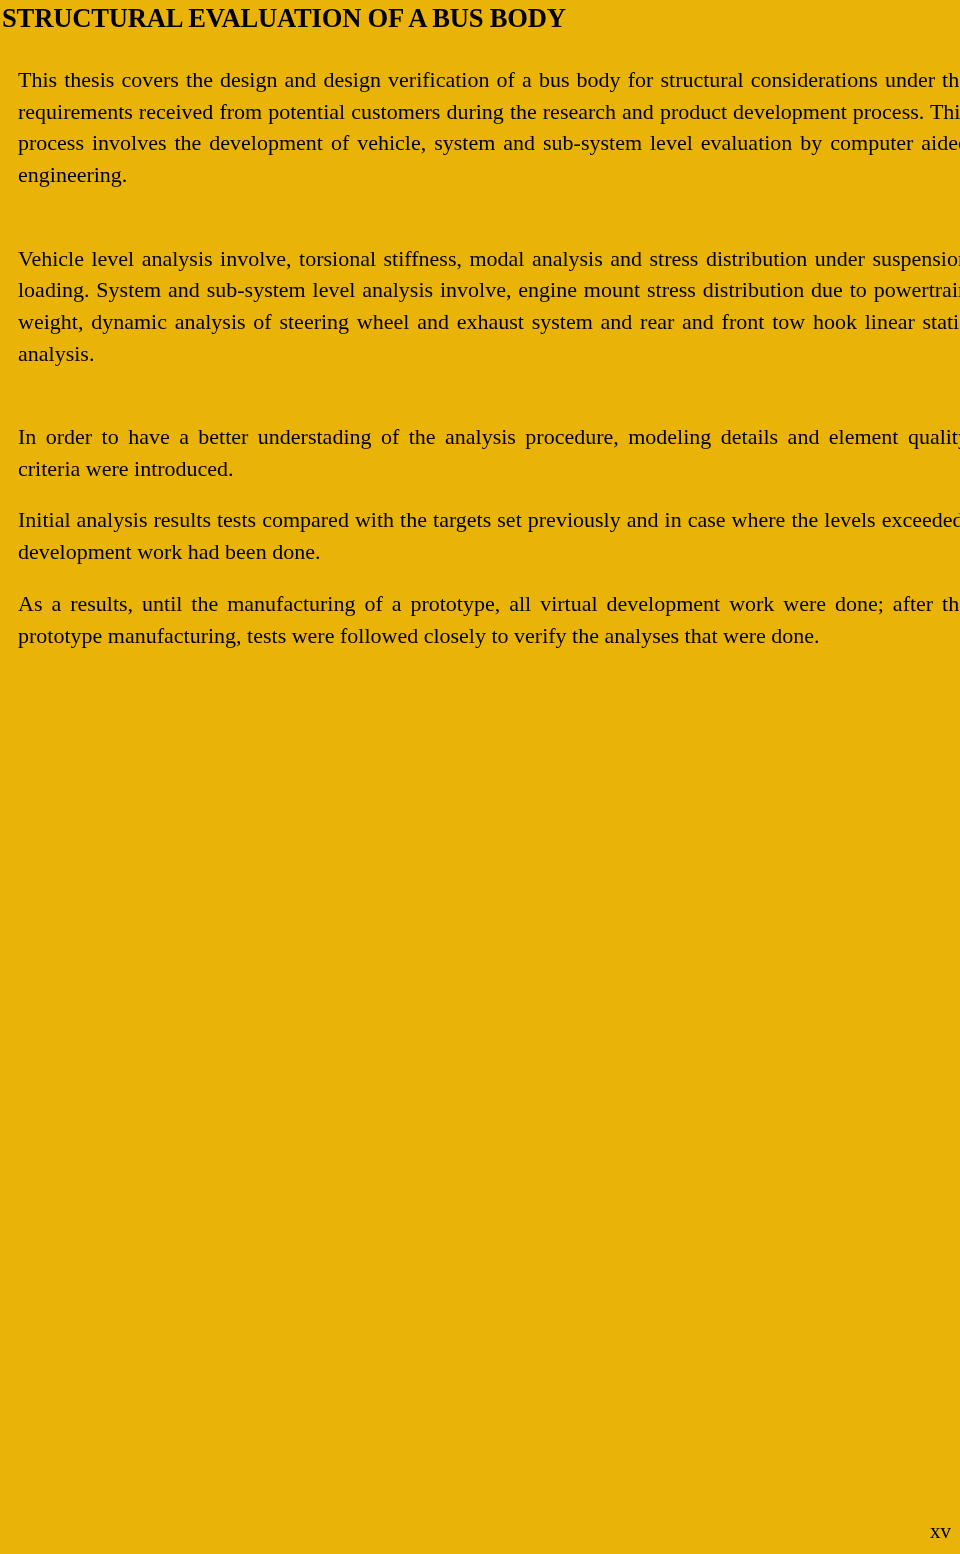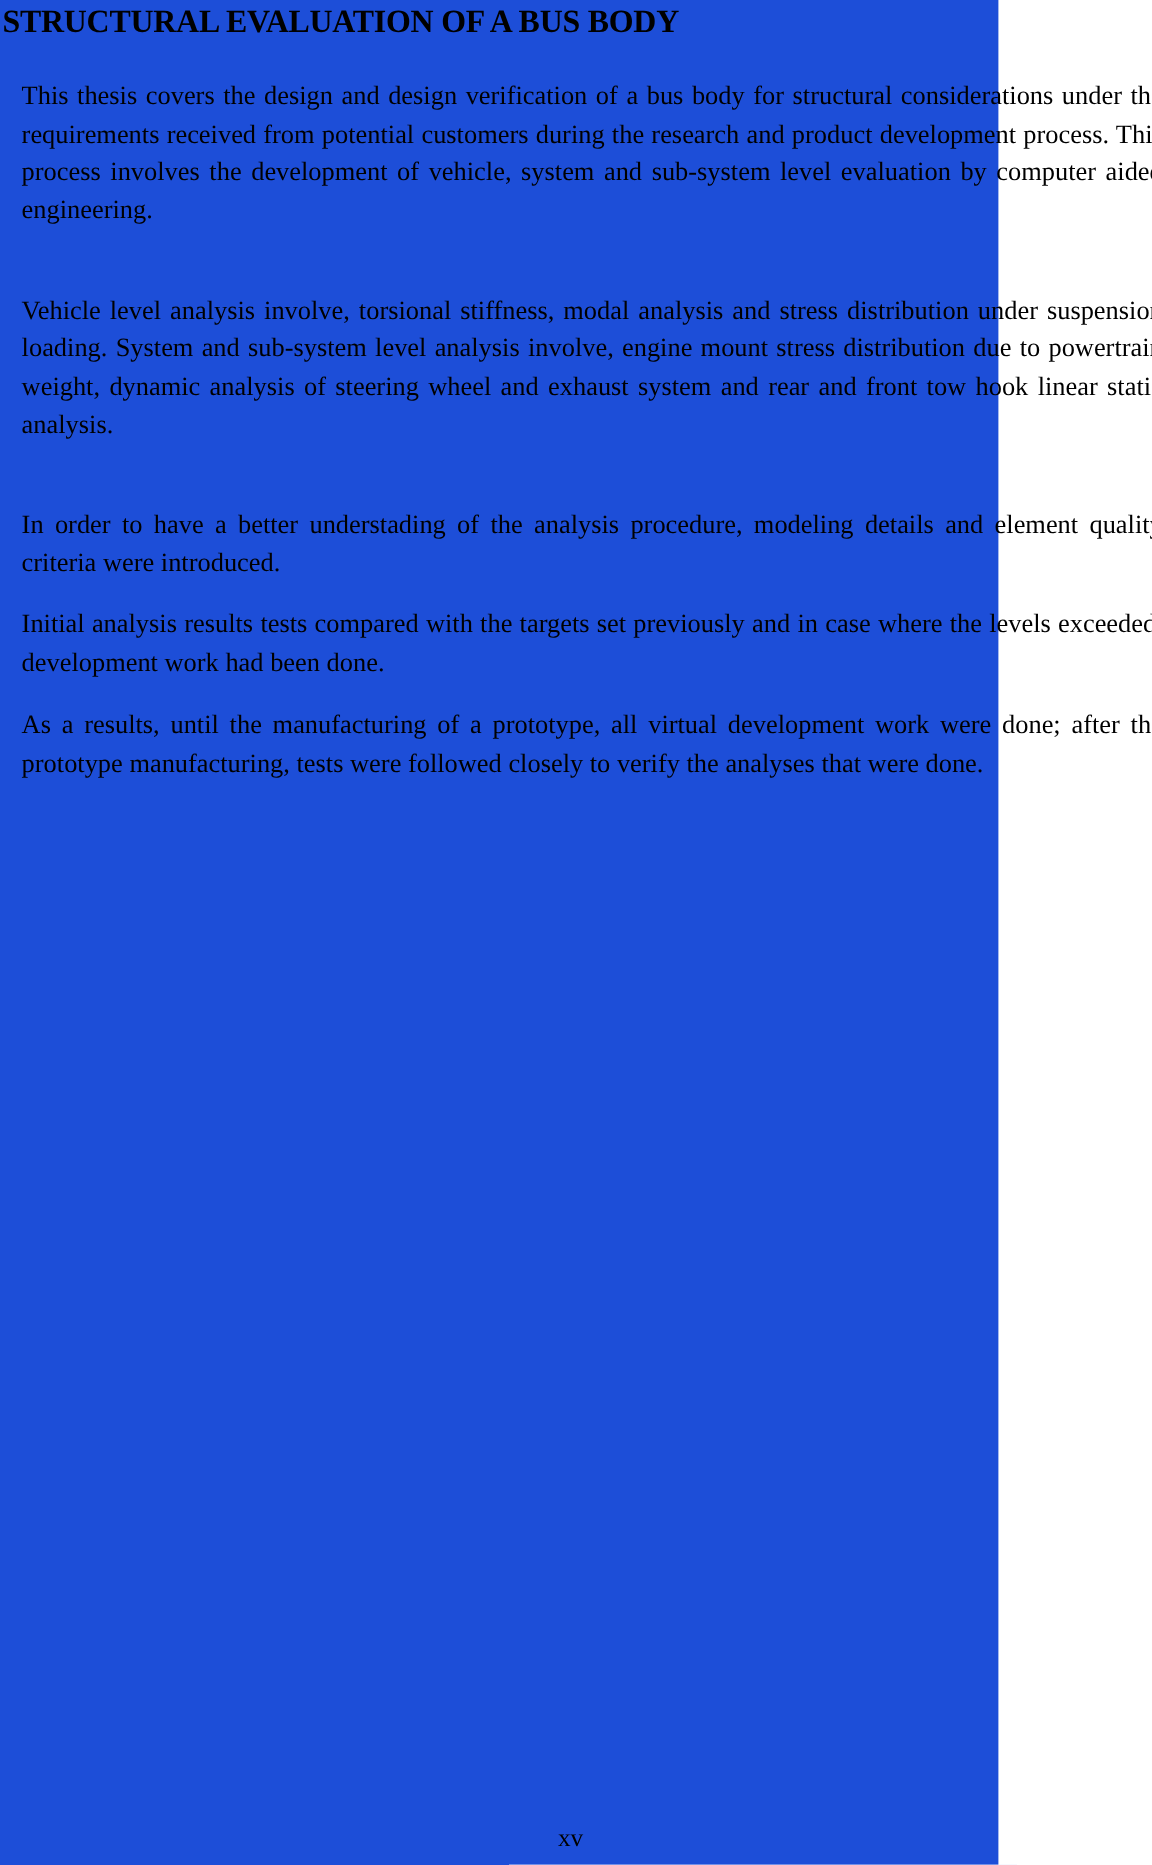--- a/index.html
+++ b/index.html
@@ -15,23 +15,23 @@
     overflow: hidden;
     font-family: "Liberation Serif", "DejaVu Serif", serif;
     color: #000000;
     -webkit-font-smoothing: antialiased;
   }
 
   .page {
     position: absolute;
     left: 0;
     top: 0;
-    width: 832px;
+    width: 960px;
     height: 1554px;
-    background: #1d4ed8;
+    background: #eab308;
     box-sizing: border-box;
   }
 
   .content {
     position: absolute;
     left: 4px;
     top: 0;
     width: 951px;
   }
 
@@ -79,21 +79,21 @@
     display: inline-block;
     width: 100%;
   }
   p.para.no-stretch::after { display: none; }
 
   .folio {
     position: absolute;
     left: 0;
     top: 1518px;
     width: 951px;
-    text-align: center;
+    text-align: right;
     font-size: 21px;
     line-height: 26px;
   }
 </style>
 </head>
 <body>
 
 <div class="page">
 
   <div class="content">

